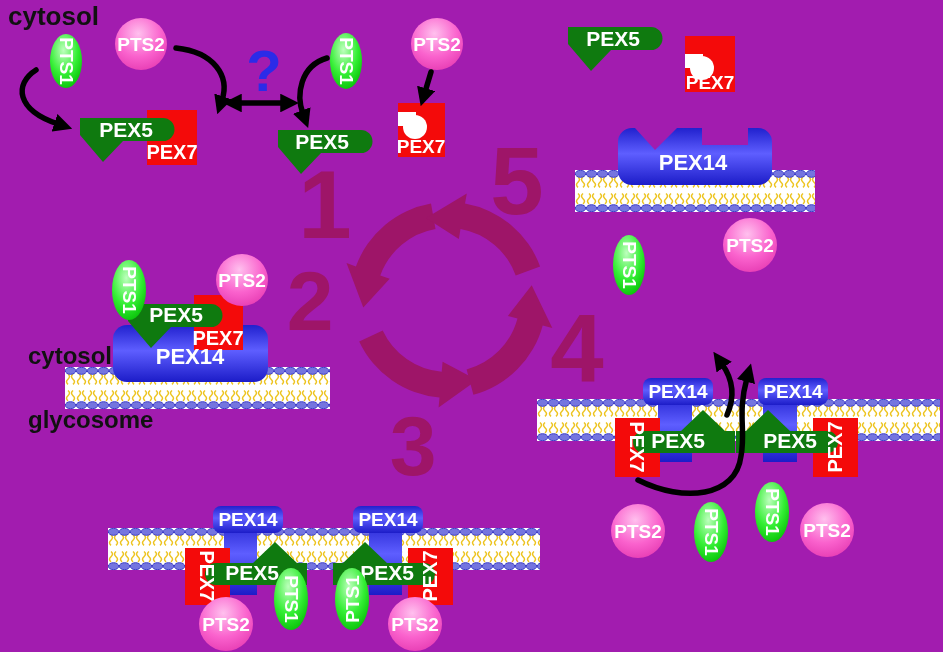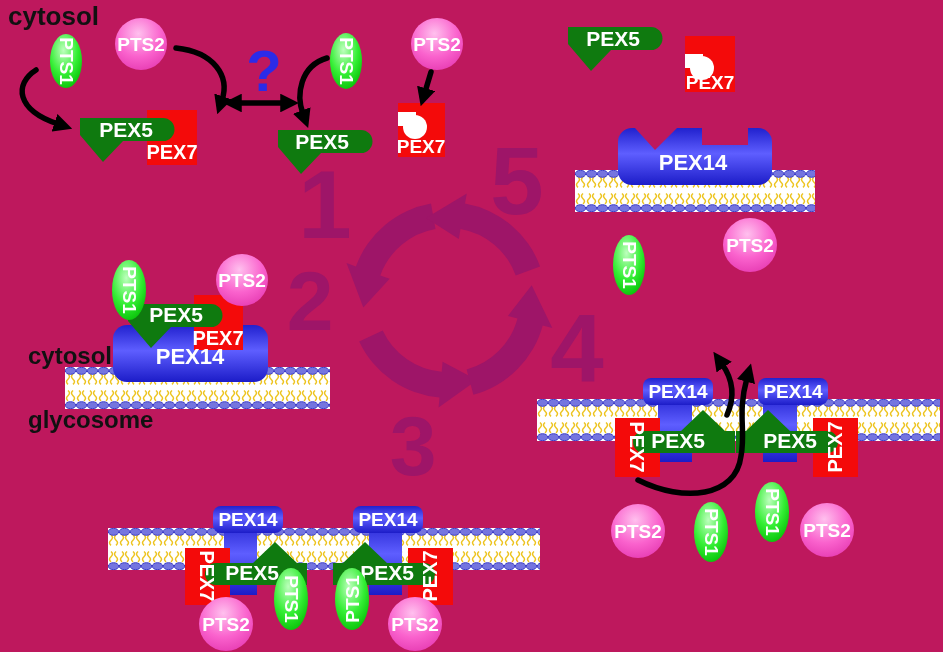--- a/index.html
+++ b/index.html
@@ -1,16 +1,16 @@
 <!DOCTYPE html>
 <html><head>
 <meta charset="utf-8">
 <style>
   html,body{margin:0;padding:0;background:#fff;}
-  #stage{position:relative;width:943px;height:652px;background:#be185d;overflow:hidden;
+  #stage{position:relative;width:943px;height:652px;background:#a21caf;overflow:hidden;
          font-family:"Liberation Sans", sans-serif;}
   svg text{font-family:"Liberation Sans", sans-serif;font-weight:bold;}
   .protein-label{fill:#ffffff;}
   .region-label{fill:#111111;}
 </style>
 </head>
 <body>
 
 <div id="stage">
 <svg width="943" height="652" viewBox="0 0 943 652">

